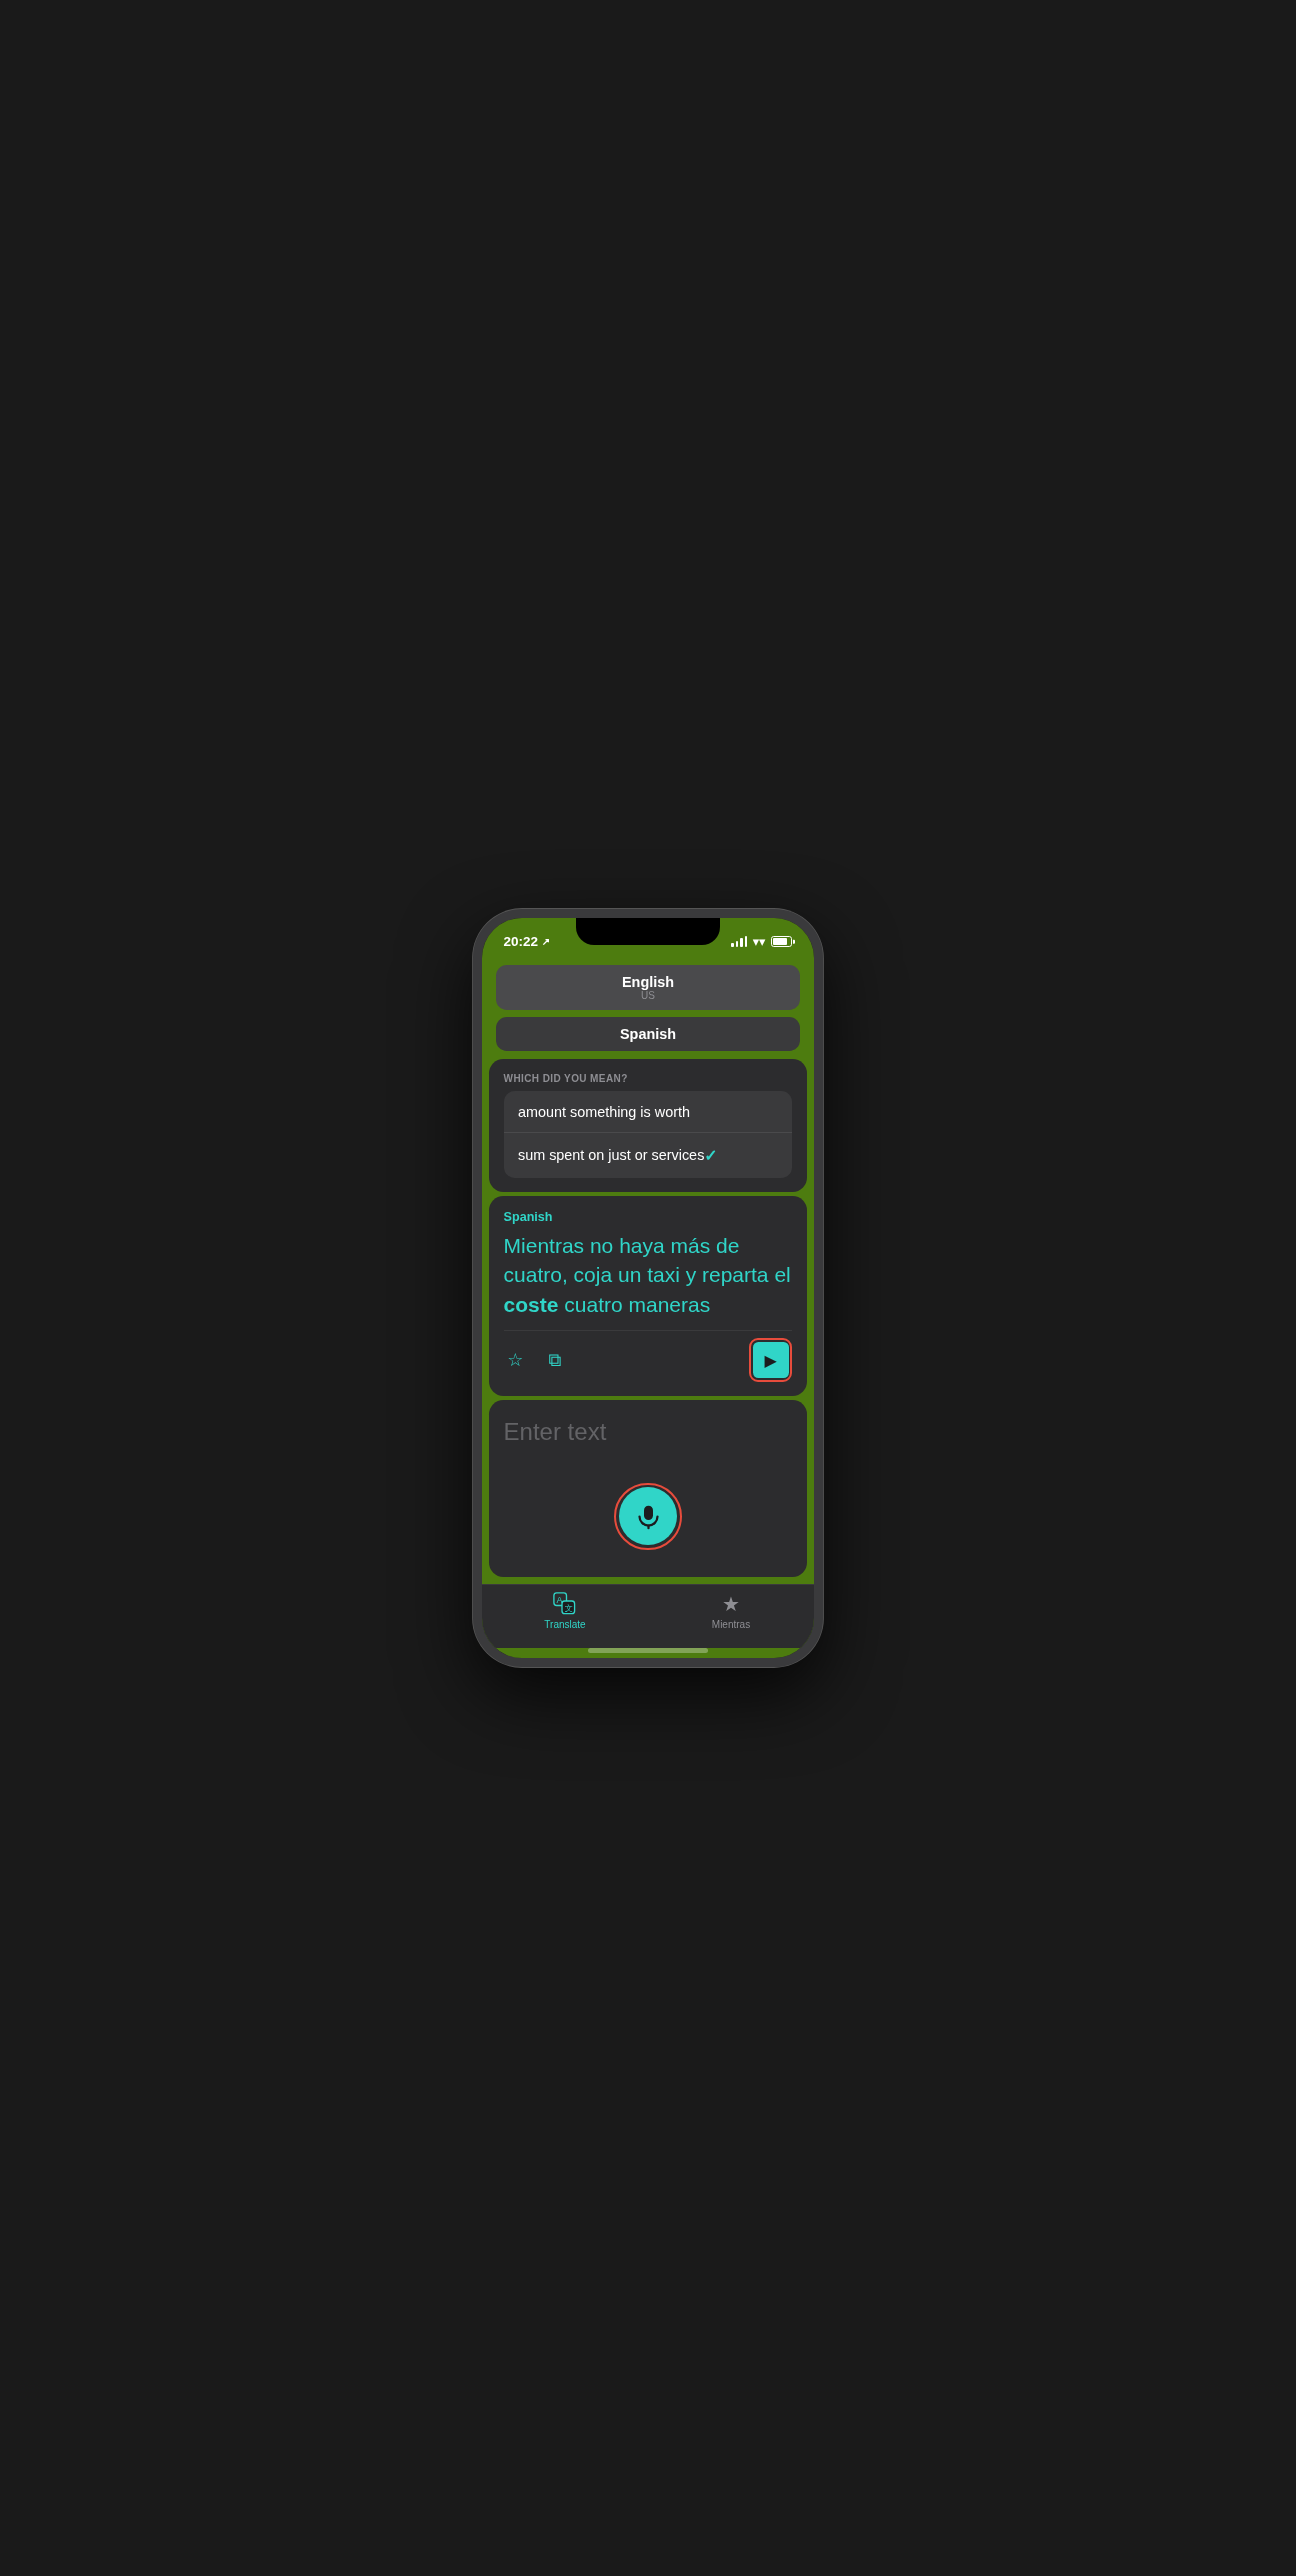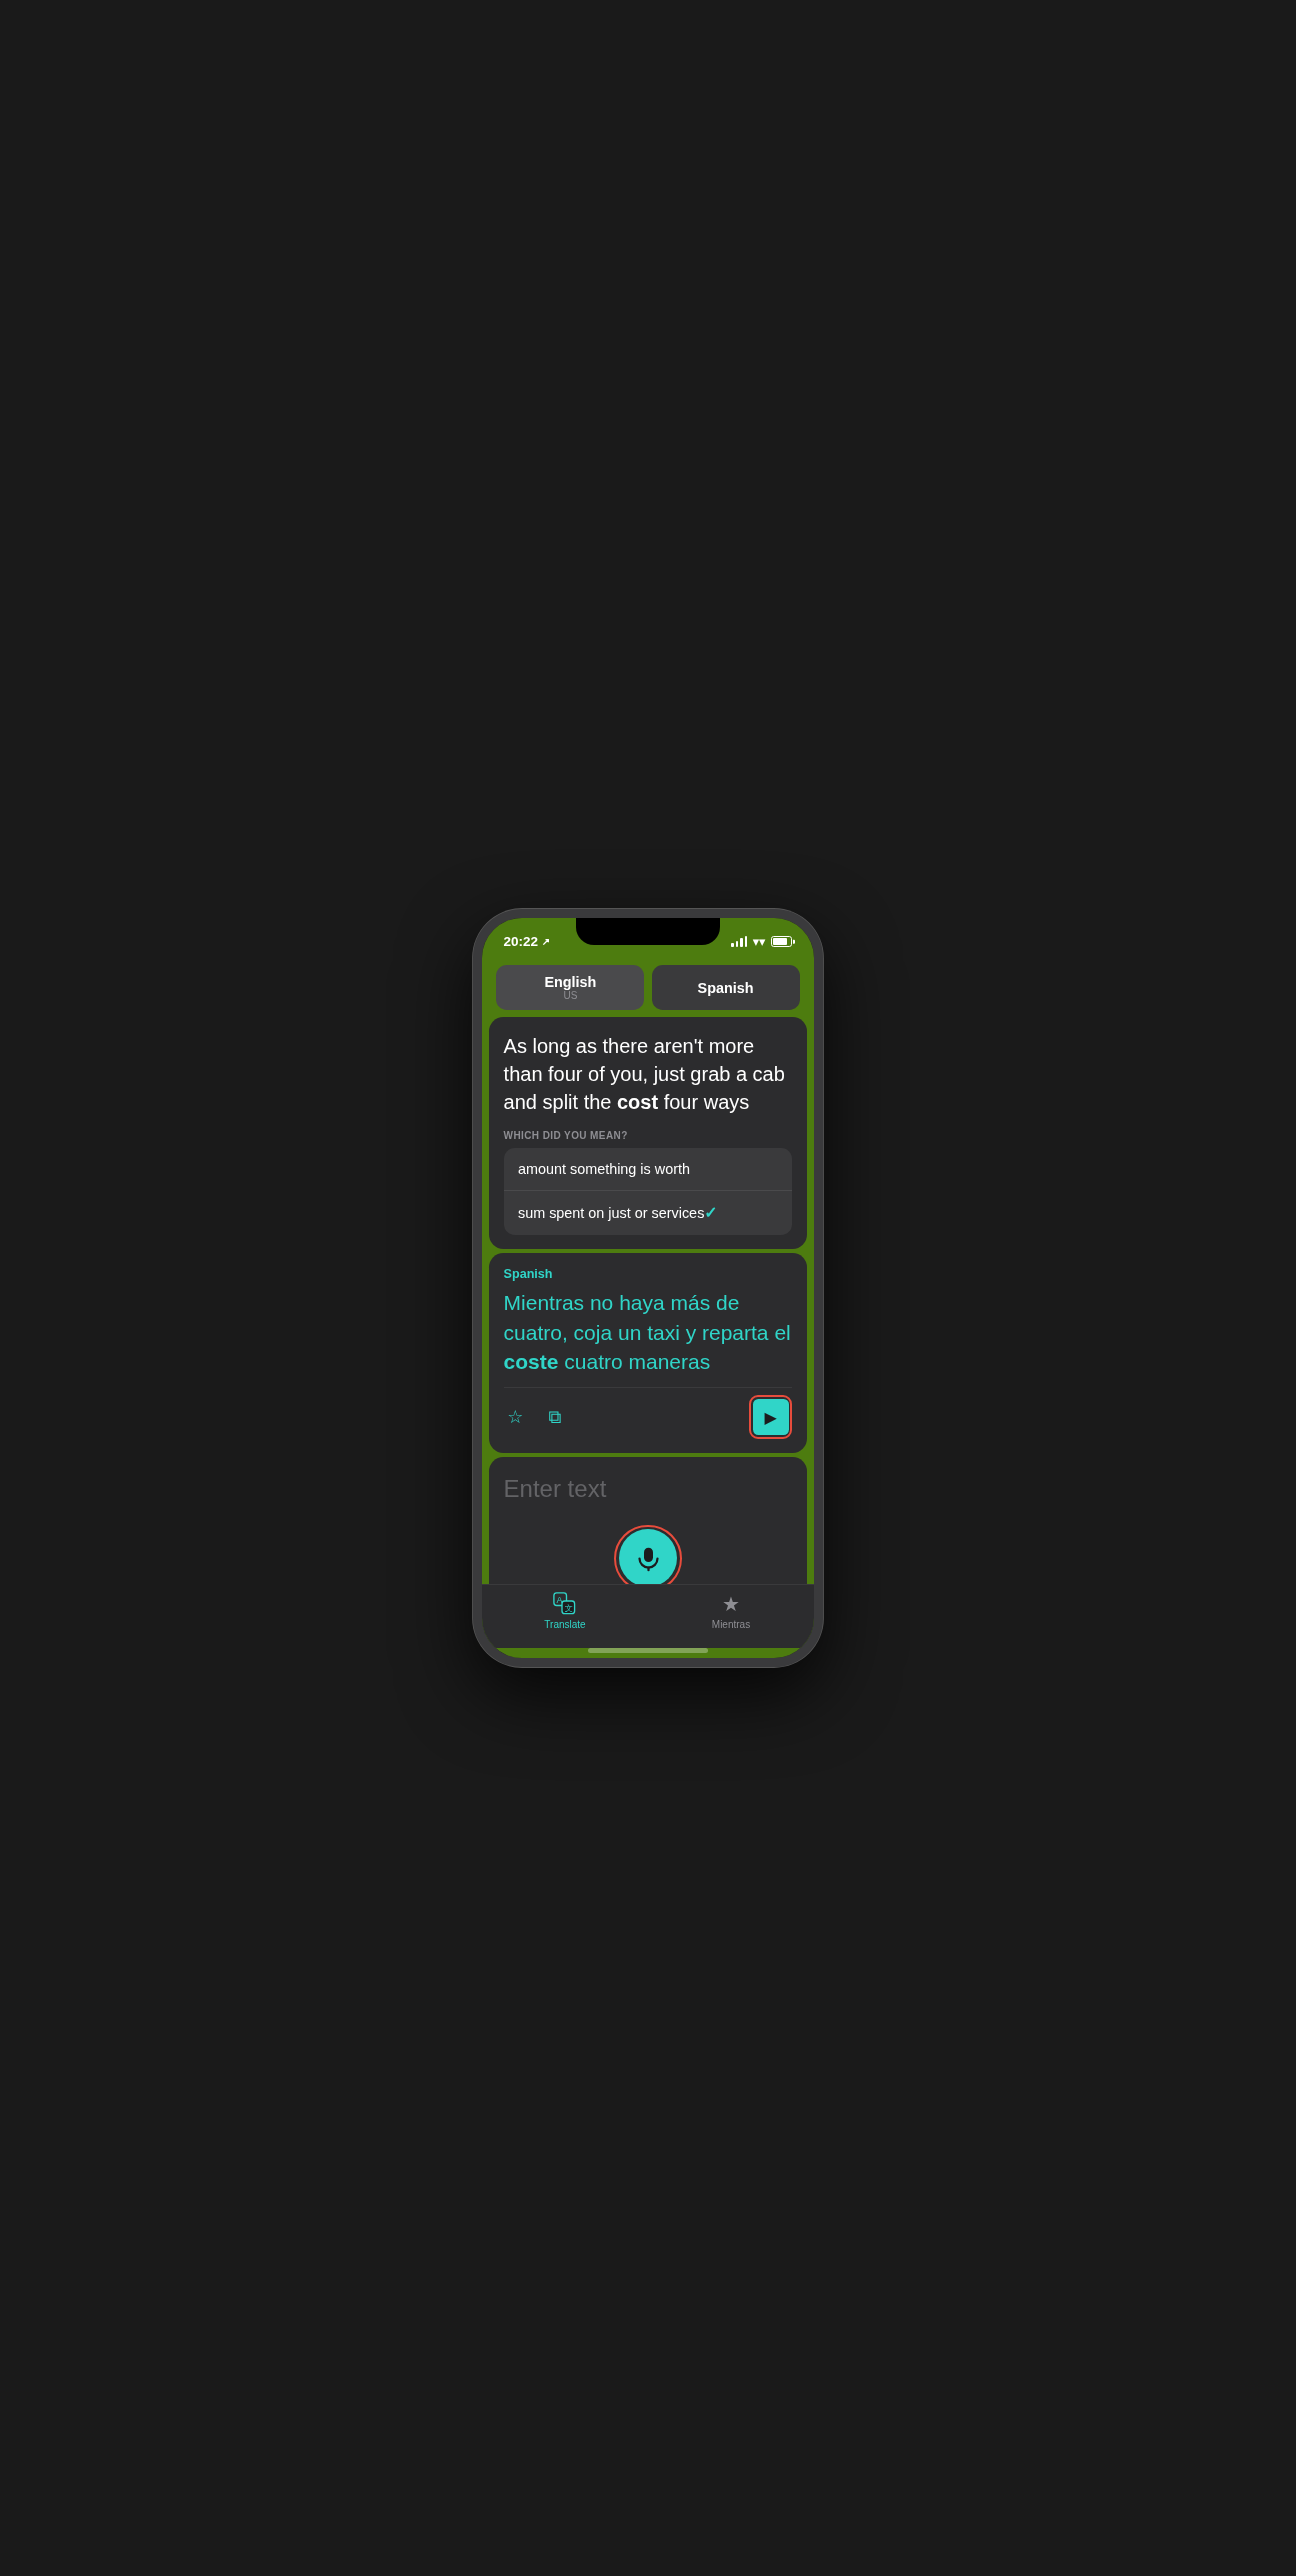--- a/index.html
+++ b/index.html
@@ -147,20 +147,21 @@
       background: #fff;
       border-radius: 0.9px;
     }
 
     
     .lang-selector {
       display: flex;
       gap: 7.2px;
       padding: 7.2px 14.4px;
       flex-shrink: 0;
+      flex-direction: column;
     }
     .lang-btn {
       flex: 1;
       background: #3a3a3c;
       border-radius: 10.8px;
       padding: 9px 10.8px;
       cursor: pointer;
       text-align: center;
       border: none;
       outline: none;
@@ -417,23 +418,20 @@
         <span class="lang-btn-sub">US</span>
       </button>
       <button class="lang-btn">
         <span class="lang-btn-primary">Spanish</span>
       </button>
     </div>
 
     <div class="content-area">
 
       <div class="result-card">
-        <p class="source-text">
-          <span>As long as there aren't more than four of you, just grab a cab and split the </span><span class="bold">cost</span><span> four ways</span>
-        </p>
 
         <div class="which-label">WHICH DID YOU MEAN?</div>
 
         <div class="options-box">
           <div class="option-item">
             <span class="option-text">amount something is worth</span>
           </div>
           <div class="option-item">
             <span class="option-text">sum spent on just or services</span>
             <span class="option-check">✓</span>

